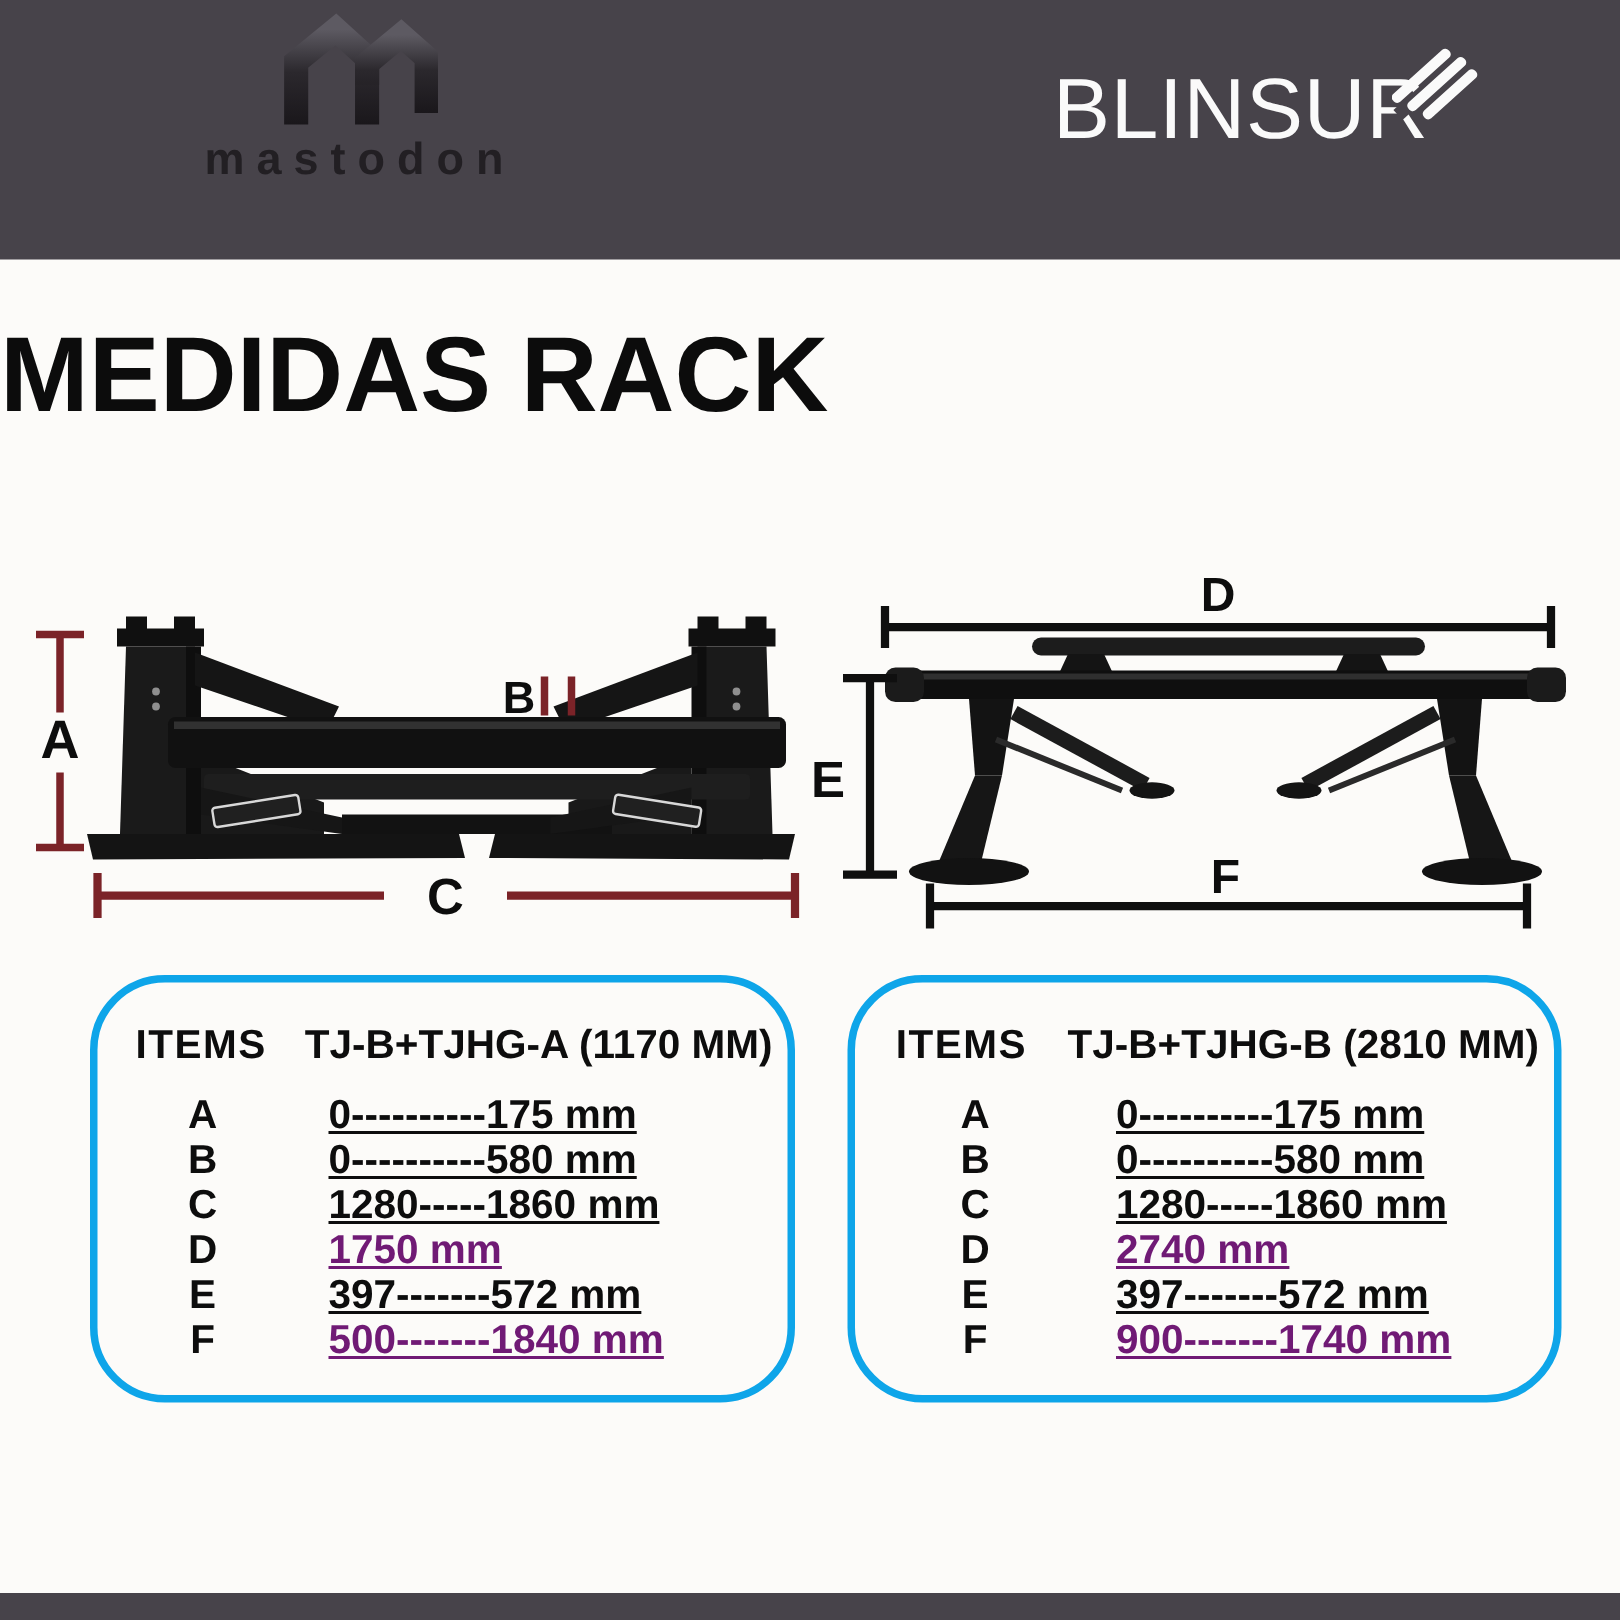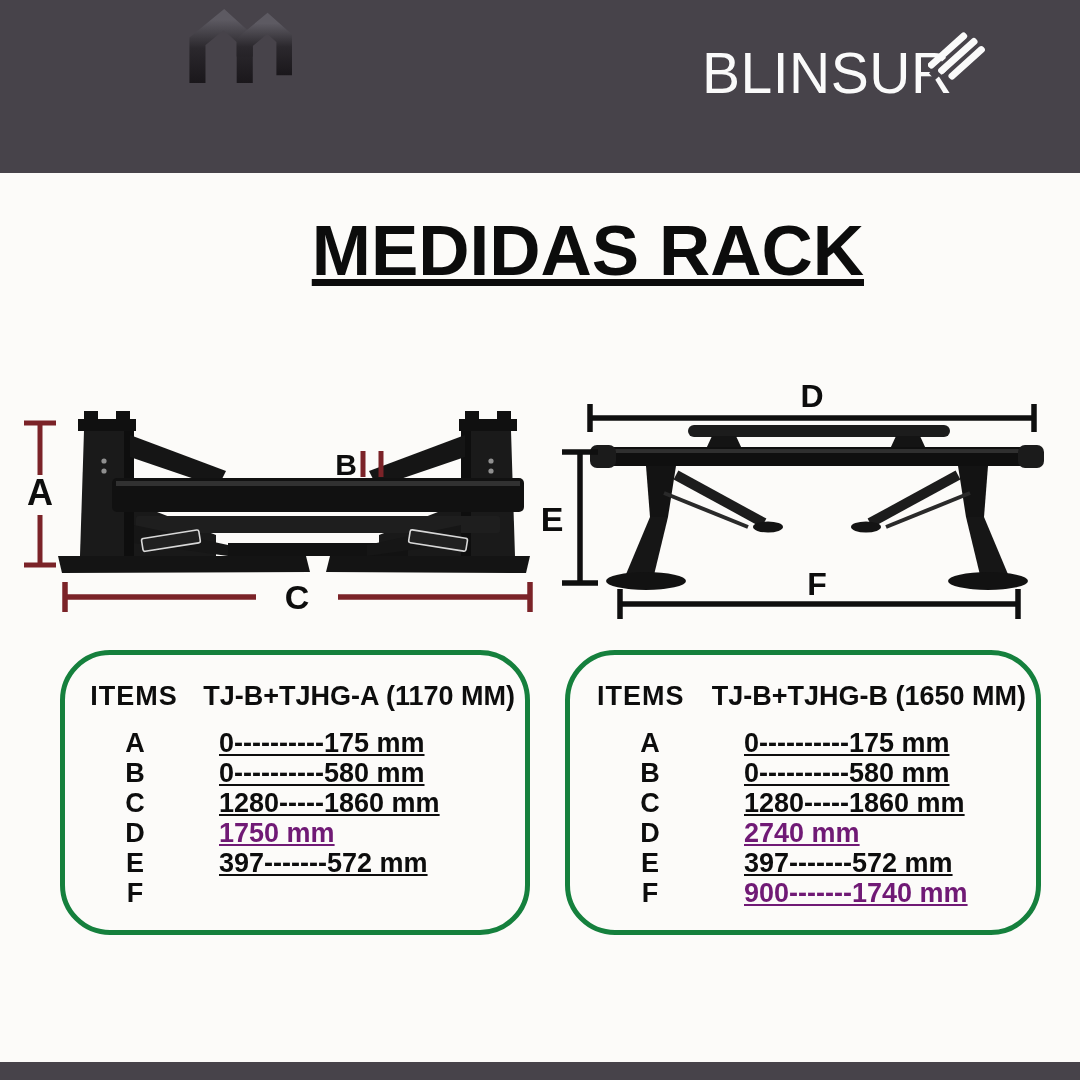--- a/index.html
+++ b/index.html
@@ -9,27 +9,27 @@
   .bottombar{position:absolute;left:0;top:1062px;width:1080px;height:18px;background:#47434a;}
 
   .brand-left{position:absolute;left:112px;top:6px;width:256px;text-align:center;}
   .m-logo{display:block;margin:0 auto;width:104px;height:82px;}
   .m-word{margin-top:2px;font-size:30px;font-weight:bold;letter-spacing:8px;color:#221f23;}
 
   .brand-right{position:absolute;left:702px;top:40px;width:300px;height:64px;}
   .blinsur-text{font-size:57px;font-weight:normal;color:#fafafa;letter-spacing:0.5px;}
   .claw{position:absolute;left:226px;top:-10px;}
 
-  .title{position:absolute;left:0;top:210px;width:864px;margin:0;text-align:right;
-         font-size:71px;line-height:82px;font-weight:800;color:#0c0c0c;letter-spacing:0;text-decoration:underline;}
+  .title{position:absolute;left:0;top:210px;width:864px;margin:0;text-align:left;
+         font-size:71px;line-height:82px;font-weight:800;color:#0c0c0c;letter-spacing:0;}
 
   .diagram{position:absolute;left:0;top:375px;width:1080px;height:275px;}
   .dimlabel{font-family:"Liberation Sans",sans-serif;font-weight:bold;fill:#0d0d0d;}
 
-  .spec-table{position:absolute;border:5px solid #15803d;border-radius:50px;
+  .spec-table{position:absolute;border:5px solid #0ea5e9;border-radius:50px;
               box-sizing:border-box;background:transparent;color:#0d0d0d;}
   .t-left{left:60px;top:650px;width:470px;height:285px;}
   .t-right{left:565px;top:650px;width:476px;height:285px;}
   .tbl-head{display:flex;margin-top:26px;font-weight:bold;font-size:27px;}
   .col-item{width:140px;text-align:center;letter-spacing:1px;}
   .t-right .col-item{width:160px;}
   .col-model{flex:1;text-align:center;padding-right:10px;white-space:nowrap;}
   .tbl-rows{margin-top:16px;}
   .trow{display:flex;height:30px;align-items:center;font-weight:bold;font-size:27px;}
   .t-letter{width:140px;text-align:center;}
@@ -48,20 +48,21 @@
         <defs>
           <linearGradient id="mgrad" x1="0" y1="0" x2="0" y2="1">
             <stop offset="0" stop-color="#5d5a62"></stop>
             <stop offset="0.45" stop-color="#2b282d"></stop>
             <stop offset="1" stop-color="#1a171b"></stop>
           </linearGradient>
         </defs>
         <polyline points="10,80 10,36 38,13 60,33 60,80" fill="none" stroke="url(#mgrad)" stroke-width="17"></polyline>
         <polyline points="60,52 60,37 84,17 102,33 102,72" fill="none" stroke="url(#mgrad)" stroke-width="17"></polyline>
       </svg>
+      <div class="m-word">mastodon</div>
     </div>
     <div class="brand-right">
       <span class="blinsur-text">BLINSUR</span>
       <svg class="claw" width="74" height="62" viewBox="0 0 74 62">
         <g transform="rotate(-42 37 31)">
           <rect x="2" y="16" width="52" height="9" fill="#47434a"></rect>
           <rect x="6" y="8" width="50" height="7" rx="3" fill="#fafafa"></rect>
           <rect x="10" y="19" width="50" height="7" rx="3" fill="#fafafa"></rect>
           <rect x="14" y="30" width="46" height="7" rx="3" fill="#fafafa"></rect>
         </g>
@@ -208,28 +209,29 @@
       <div class="trow">
         <span class="t-letter">D</span>
         <span class="t-value red">1750 mm</span>
       </div>
       <div class="trow">
         <span class="t-letter">E</span>
         <span class="t-value">397-------572 mm</span>
       </div>
       <div class="trow">
         <span class="t-letter">F</span>
+        <span class="t-value red">500-------1840 mm</span>
       </div>
     </div>
   </section>
 
   <section class="spec-table t-right">
     <div class="tbl-head">
       <span class="col-item">ITEMS</span>
-      <span class="col-model">TJ-B+TJHG-B (1650 MM)</span>
+      <span class="col-model">TJ-B+TJHG-B (2810 MM)</span>
     </div>
     <div class="tbl-rows">
       <div class="trow">
         <span class="t-letter">A</span>
         <span class="t-value">0----------175 mm</span>
       </div>
       <div class="trow">
         <span class="t-letter">B</span>
         <span class="t-value">0----------580 mm</span>
       </div>

